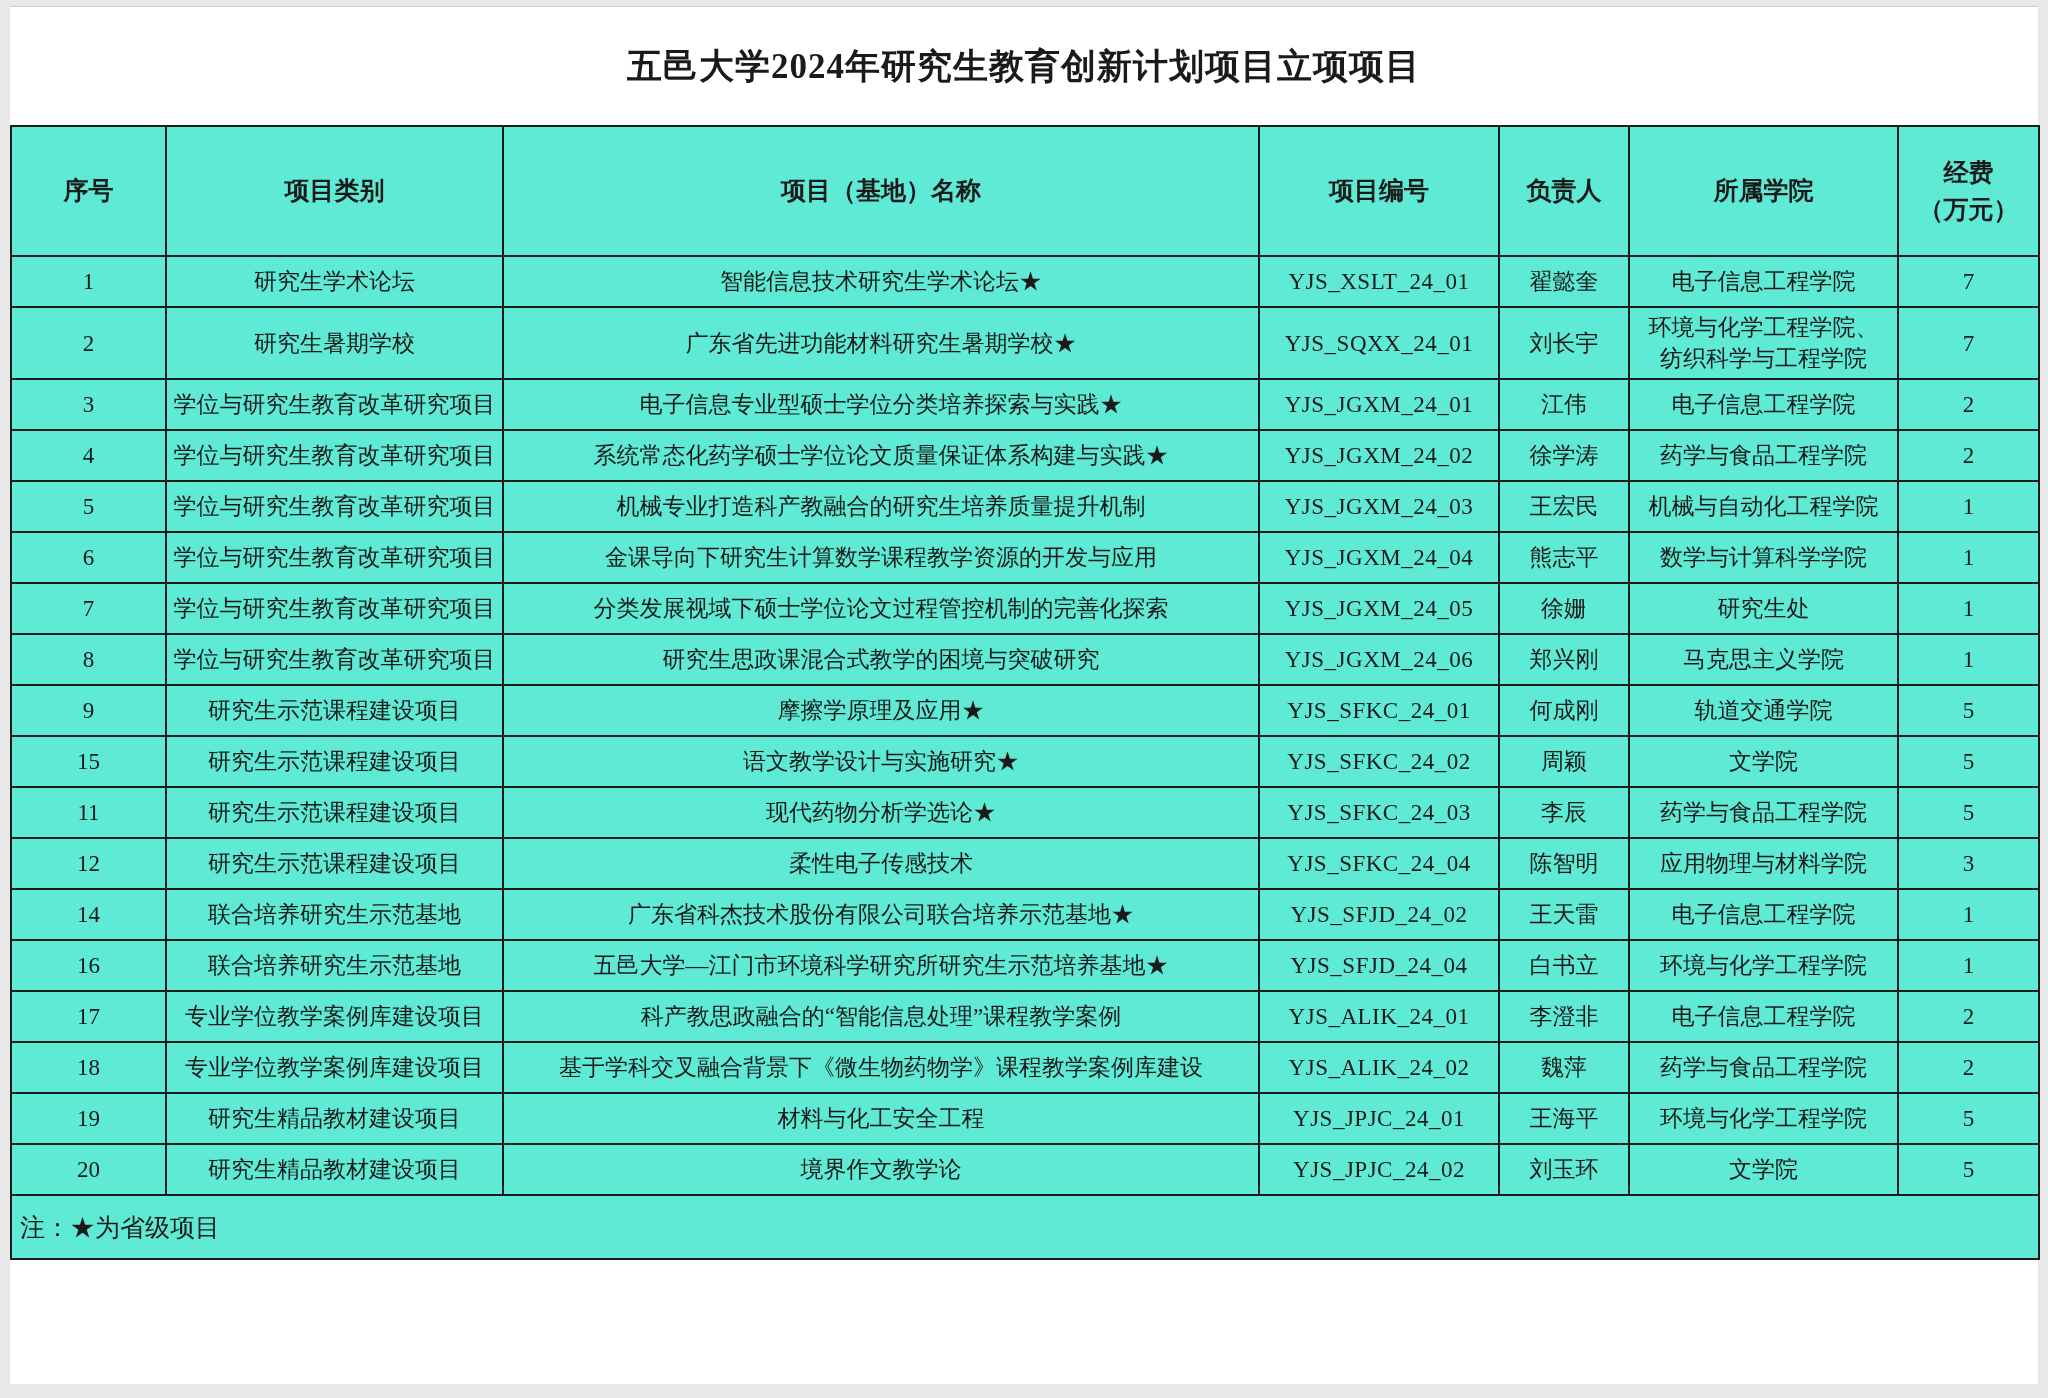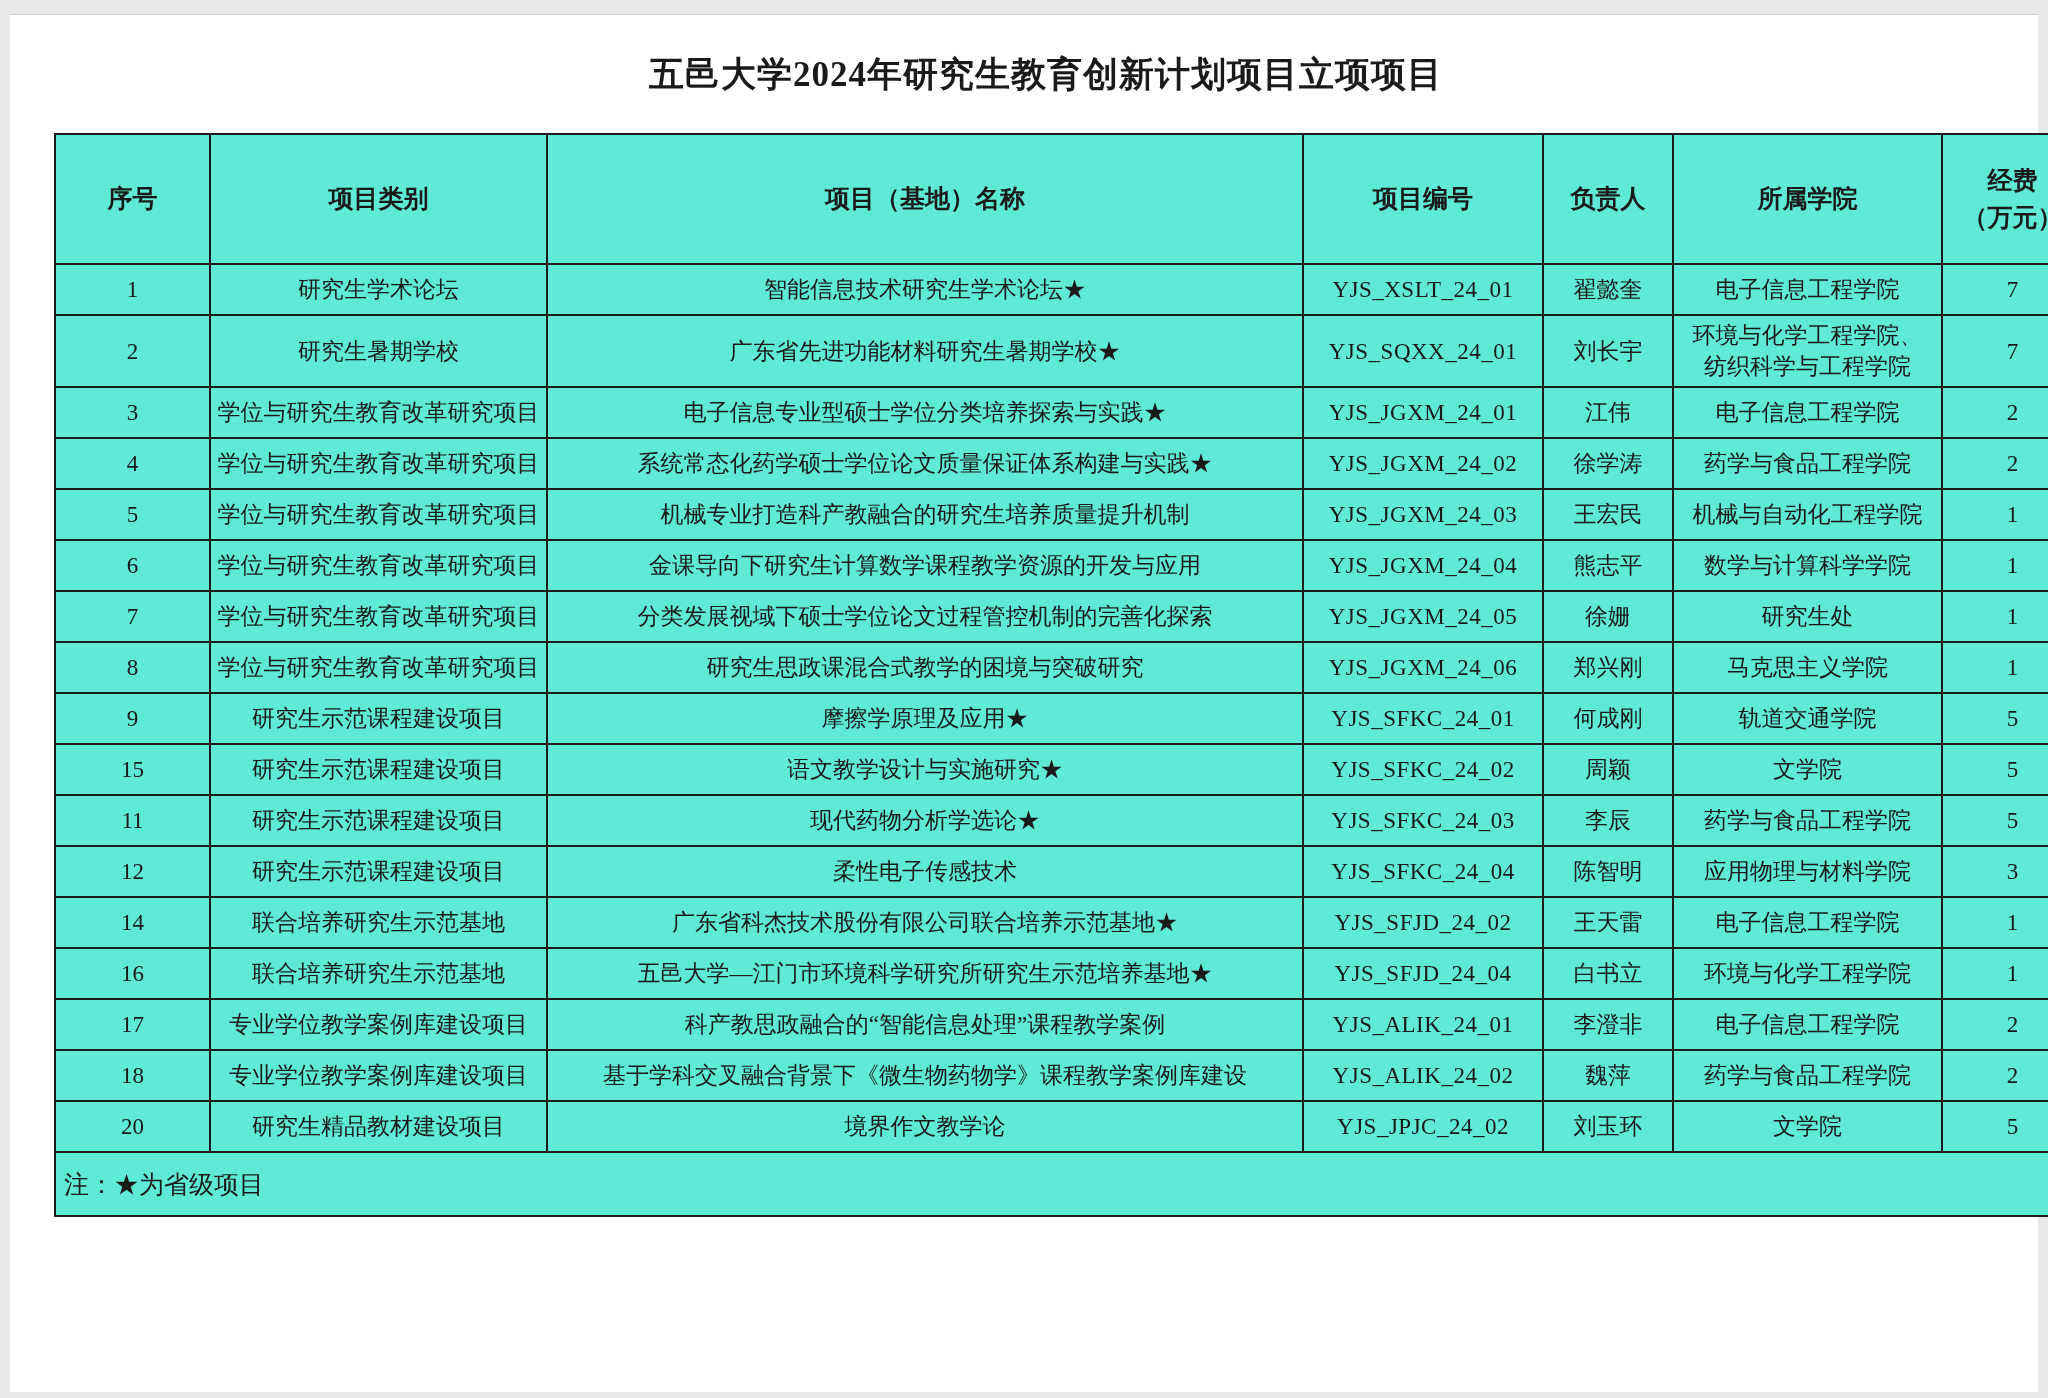--- a/index.html
+++ b/index.html
@@ -4,25 +4,24 @@
 <style>
   * { margin: 0; padding: 0; box-sizing: border-box; }
   html, body {
     width: 2048px; height: 1398px;
     background: #e8e8e8;
     font-family: "Liberation Serif", "DejaVu Serif", serif;
     color: #1a1a1a;
   }
   .sheet {
     position: absolute;
-    left: 10px; top: 14px;
+    left: 10px; top: 6px;
     width: 2028px; height: 1378px;
     background: #ffffff;
     border-top: 1px solid #cfcfcf;
-    padding-left: 44px;
   }
   .title {
     height: 118px;
     display: flex;
     align-items: center;
     justify-content: center;
     font-size: 35px;
     font-weight: bold;
     letter-spacing: 1px;
   }
@@ -234,20 +233,29 @@
         <tr>
     <td class="cell-no">18</td>
     <td class="cell-category">专业学位教学案例库建设项目</td>
     <td class="cell-name">基于学科交叉融合背景下《微生物药物学》课程教学案例库建设</td>
     <td class="cell-code">YJS_ALIK_24_02</td>
     <td class="cell-leader">魏萍</td>
     <td class="cell-college">药学与食品工程学院</td>
     <td class="cell-fund">2</td>
   </tr>
         <tr>
+    <td class="cell-no">19</td>
+    <td class="cell-category">研究生精品教材建设项目</td>
+    <td class="cell-name">材料与化工安全工程</td>
+    <td class="cell-code">YJS_JPJC_24_01</td>
+    <td class="cell-leader">王海平</td>
+    <td class="cell-college">环境与化学工程学院</td>
+    <td class="cell-fund">5</td>
+  </tr>
+        <tr>
     <td class="cell-no">20</td>
     <td class="cell-category">研究生精品教材建设项目</td>
     <td class="cell-name">境界作文教学论</td>
     <td class="cell-code">YJS_JPJC_24_02</td>
     <td class="cell-leader">刘玉环</td>
     <td class="cell-college">文学院</td>
     <td class="cell-fund">5</td>
   </tr>
       </tbody>
     <tfoot>

